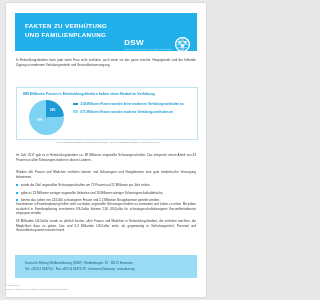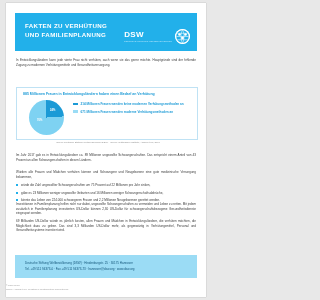--- a/index.html
+++ b/index.html
@@ -27,21 +27,21 @@
     position:absolute;left:10px;top:8px;
     width:120px;
     color:#ffffff;
     font-size:6.2px;
     font-weight:bold;
     line-height:9.4px;
     letter-spacing:.35px;
   }
   .header-title .l2{display:block;}
   .logo{
-    position:absolute;right:7px;top:16px;
+    position:absolute;right:7px;top:24px;
     display:flex;align-items:center;gap:3px;
   }
   .logo-word{
     color:#ffffff;font-weight:bold;font-size:8px;letter-spacing:.3px;
     line-height:8px;
   }
   .logo-sub{
     color:#bfe8fb;font-size:2.1px;letter-spacing:.1px;line-height:3px;
     margin-top:1px;white-space:nowrap;
   }

